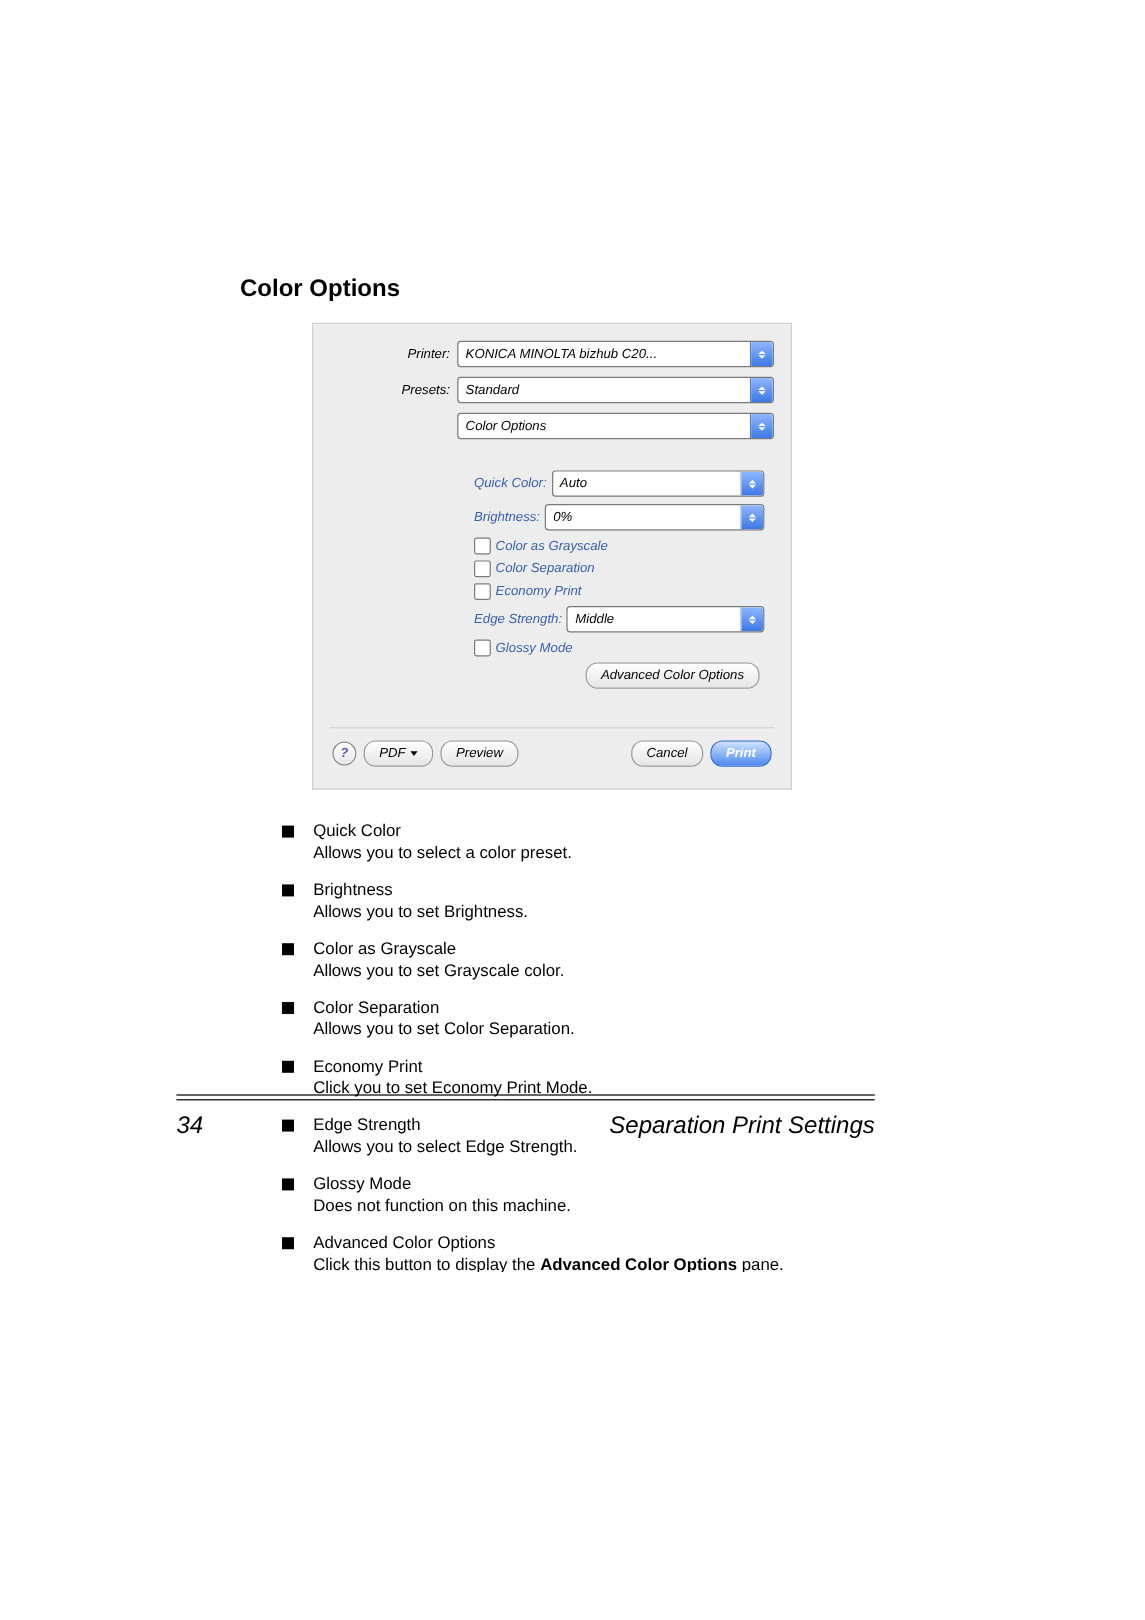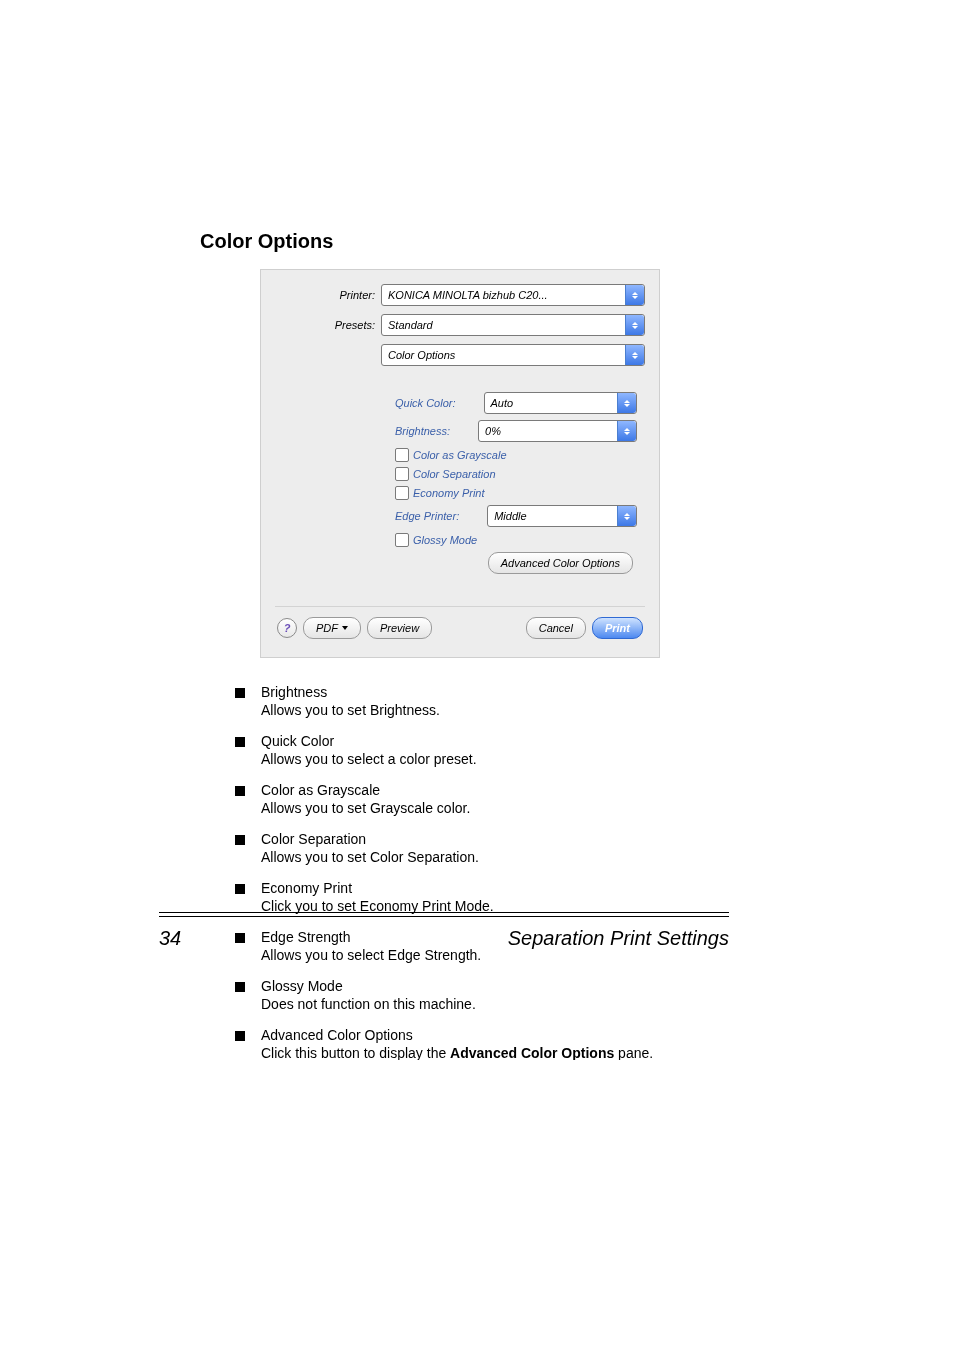--- a/index.html
+++ b/index.html
@@ -86,21 +86,20 @@
 
   .options-stack {
     margin-top: 26px;
     padding: 0 8px;
   }
   .opt-row {
     display: flex;
     align-items: center;
     margin-bottom: 6px;
     padding-left: 112px;
-    gap: 24px;
   }
   .opt-row > label.olabel {
     color: #3a5fa9;
     margin-right: 4px;
     white-space: nowrap;
   }
   .opt-row .aqua-select { flex: 1; }
   .opt-checkbox-row {
     padding-left: 112px;
     margin-bottom: 5px;
@@ -194,21 +193,21 @@
     width: 10px; height: 10px;
     background: #000;
   }
   .bullet-list .item-title { }
   .bullet-list .item-desc { display:block; }
   .bullet-list strong { font-weight: bold; }
 
   
   .page-footer {
     position: absolute;
-    left: 159px;
+    left: 147px;
     right: 225px;
     bottom: 110px;
   }
   .page-footer hr.hr1 {
     border:none;
     border-top: 1.5px solid #000;
     margin:0 0 3px 0;
   }
   .page-footer hr.hr2 {
     border:none;
@@ -302,21 +301,21 @@
       <div class="opt-checkbox-row">
         <span class="cb"></span>
         <span class="cblabel">Color Separation</span>
       </div>
       <div class="opt-checkbox-row">
         <span class="cb"></span>
         <span class="cblabel">Economy Print</span>
       </div>
 
       <div class="opt-row">
-        <label class="olabel">Edge Printer:</label>
+        <label class="olabel">Edge Strength:</label>
         <div class="aqua-select">
           <span class="sel-text">Middle</span>
           <span class="sel-cap">
               <span class="tri-up"></span>
               <span class="tri-down"></span>
             </span>
         </div>
       </div>
 
       <div class="opt-checkbox-row">
@@ -348,26 +347,26 @@
       </span>
       <span class="aqua-button default">
         <span>Print</span>
       </span>
     </div>
 
   </div>
 
   <ul class="bullet-list">
     <li>
+      <span class="item-title">Quick Color</span>
+      <span class="item-desc">Allows you to select a color preset.</span>
+    </li>
+    <li>
       <span class="item-title">Brightness</span>
       <span class="item-desc">Allows you to set Brightness.</span>
-    </li>
-    <li>
-      <span class="item-title">Quick Color</span>
-      <span class="item-desc">Allows you to select a color preset.</span>
     </li>
     <li>
       <span class="item-title">Color as Grayscale</span>
       <span class="item-desc">Allows you to set Grayscale color.</span>
     </li>
     <li>
       <span class="item-title">Color Separation</span>
       <span class="item-desc">Allows you to set Color Separation.</span>
     </li>
     <li>

